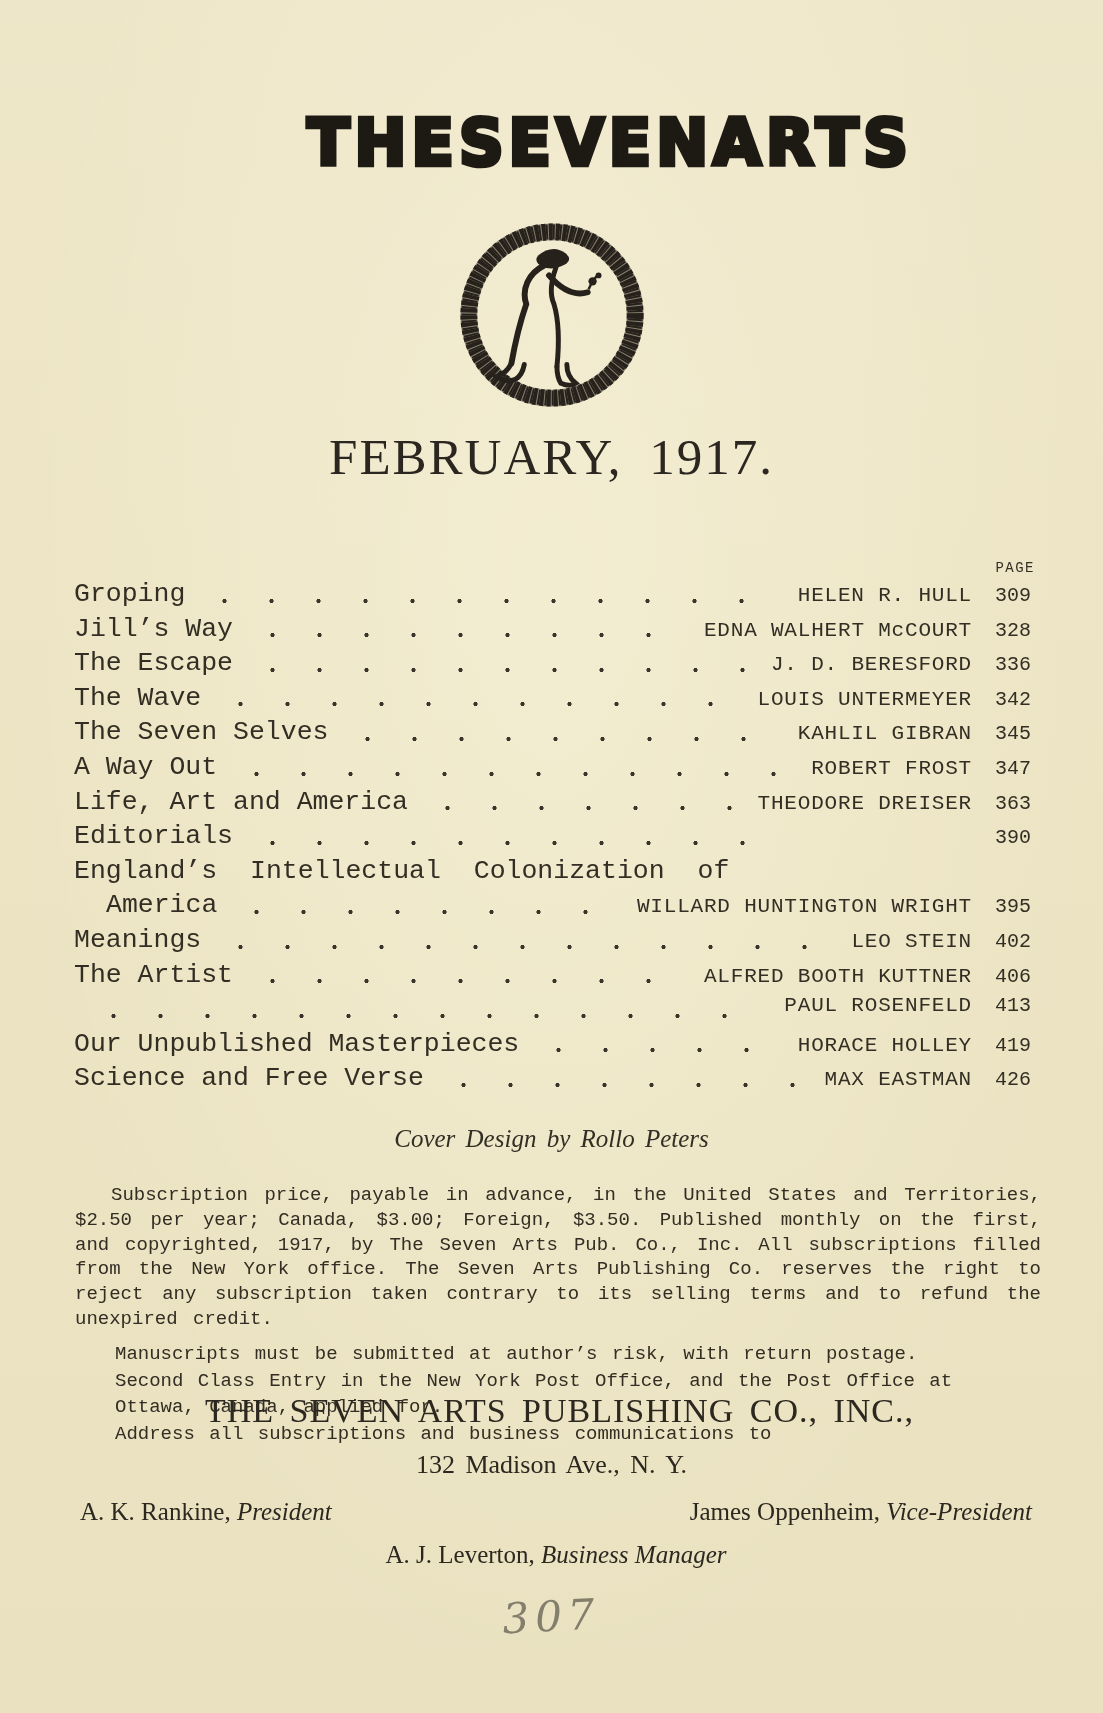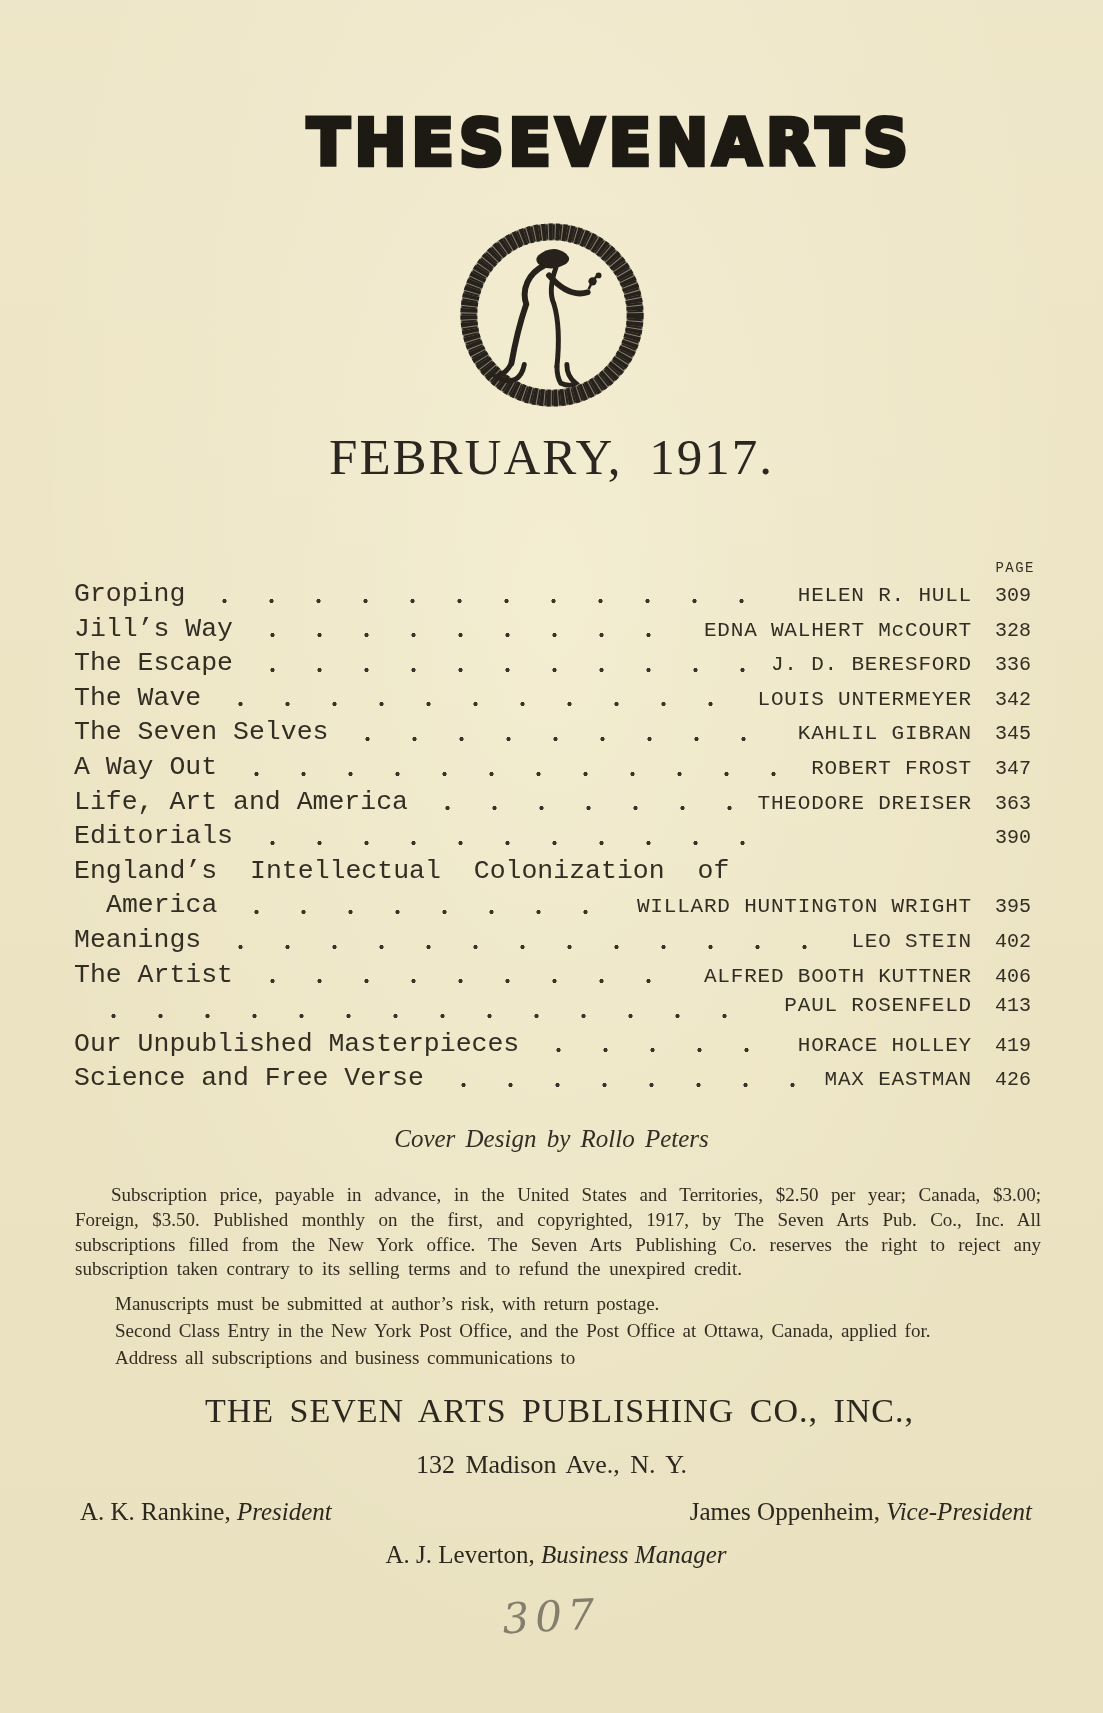--- a/index.html
+++ b/index.html
@@ -66,21 +66,21 @@
   .toc-wrap-line { font-size: 26.5px; word-spacing: 17px; height: 34.6px; color: #332e24; }
 
   
   .cover-credit {
     position: absolute; top: 1125px; left: 0; width: 100%;
     text-align: center; font-style: italic; font-size: 25px; word-spacing: 4px;
     color: #332e24;
   }
 
   
-  .notices { position: absolute; top: 1183px; left: 75px; width: 966px; font-size: 19px; color: #332d23; }
+  .notices { position: absolute; top: 1183px; left: 75px; width: 966px; font-size: 19px; color: #332d23; font-family: Liberation Mono, monospace; }
   .notice-paragraph {
     text-align: justify; text-indent: 36px; line-height: 24.8px;
     word-spacing: 4px; margin: 0 0 9px 0;
   }
   .notice-line { padding-left: 40px; line-height: 26.8px; word-spacing: 3px; }
 
   
   .publisher-name {
     position: absolute; top: 1392px; left: 0; width: 100%;
     text-align: center; font-size: 34px; letter-spacing: 1px; word-spacing: 6px;

